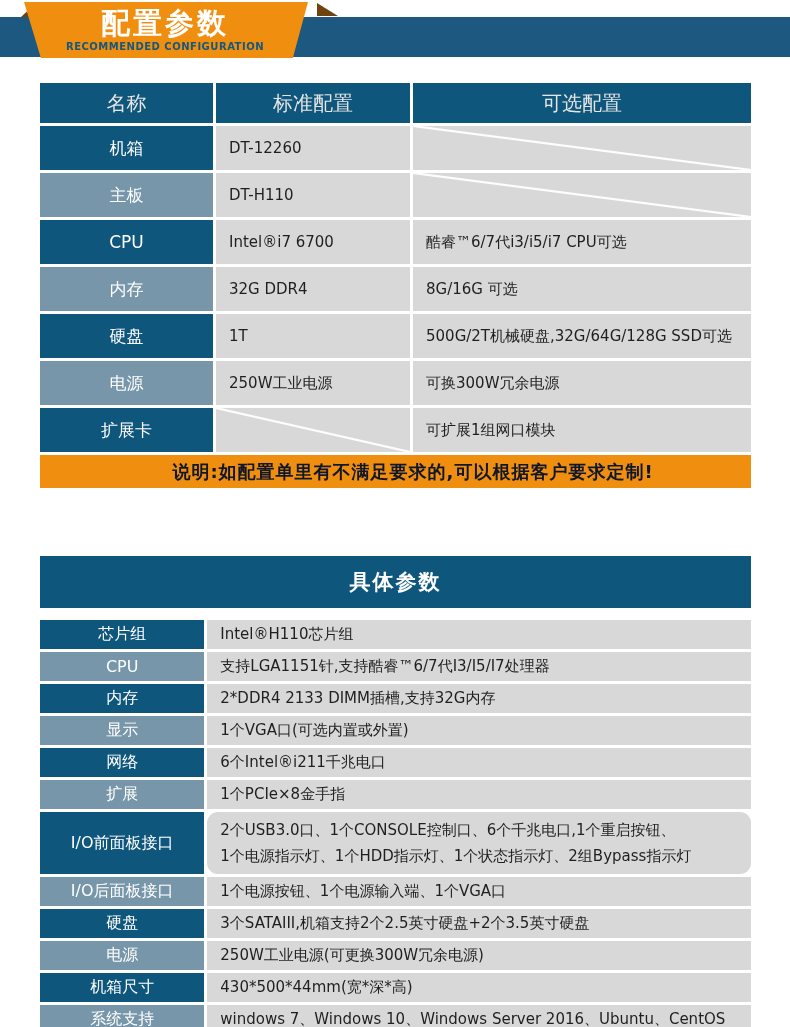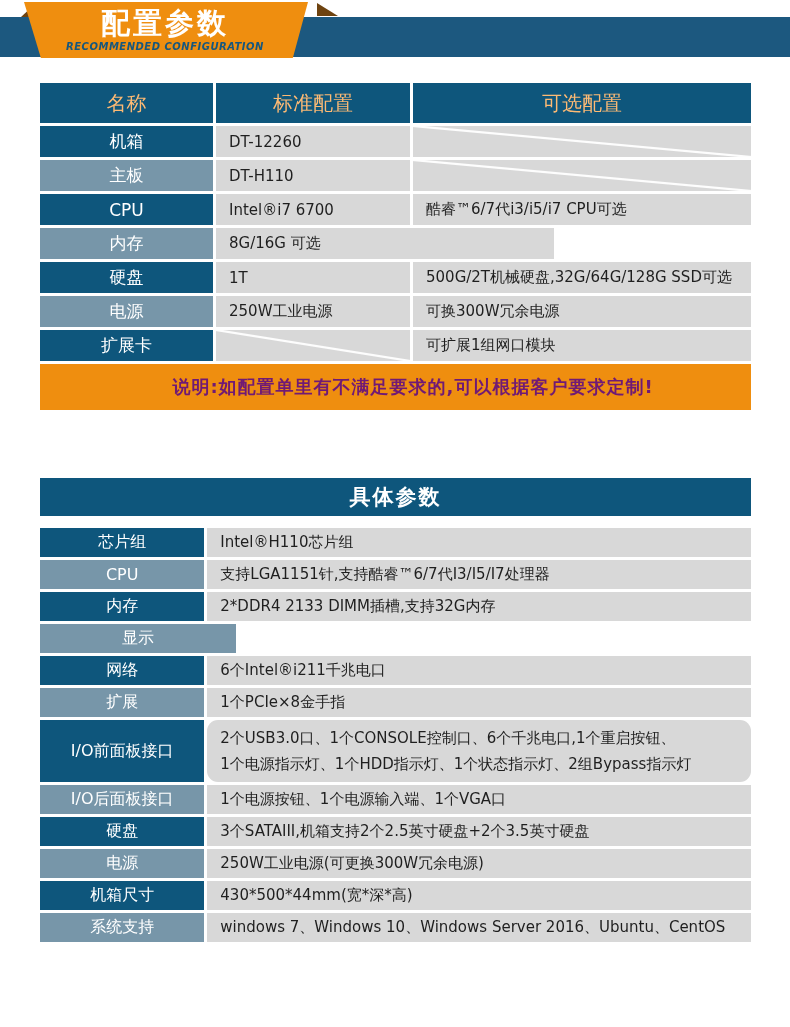--- a/index.html
+++ b/index.html
@@ -18,21 +18,21 @@
   
   .banner{position:relative;height:58px;}
   .ribbon{position:absolute;left:0;top:17px;width:790px;height:40px;background:var(--ribbon-blue);}
   .fold{position:absolute;background:var(--fold-brown);}
   .fold-left{left:21px;top:3px;width:15px;height:14px;clip-path:polygon(100% 0,100% 100%,0 100%);}
   .fold-right{left:317px;top:3px;width:21px;height:13px;clip-path:polygon(0 0,100% 100%,0 100%);}
   .banner-plate{position:absolute;left:22px;top:2px;width:286px;height:56px;background:var(--orange);
     clip-path:polygon(0.7% 0,100% 0,94.7% 100%,6.6% 100%);
     display:flex;flex-direction:column;align-items:center;justify-content:center;}
   .banner-title{color:#fff;font-size:29px;font-weight:bold;letter-spacing:3px;line-height:1.1;}
-  .banner-subtitle{color:#16577E;font-size:10px;font-style:italic;font-weight:bold;letter-spacing:.5px;margin-top:2px;}
+  .banner-subtitle{color:#16577E;font-size:10px;font-weight:bold;letter-spacing:.5px;margin-top:2px;}
 
   
   .tbl{margin-left:40px;width:711px;}
   .row{display:flex;margin-top:3px;}
   .cell{margin-right:3px;display:flex;align-items:center;}
   .cell:last-child{margin-right:0;}
   .label{justify-content:center;color:#fff;font-size:17px;font-weight:500;}
   .value{background:var(--cell-gray);color:var(--value-text);font-size:15px;padding-left:13px;}
   .dark{background:var(--dark-blue);}
   .light{background:var(--light-blue);}
@@ -40,28 +40,28 @@
         transparent calc(50% - 1.6px),
         rgba(255,255,255,.95) calc(50% - .6px),
         rgba(255,255,255,.95) calc(50% + .6px),
         transparent calc(50% + 1.6px));}
 
   
   .t1{margin-top:25px;}
   .t1 .c1{width:173px;}
   .t1 .c2{width:194px;}
   .t1 .c3{width:338px;margin-right:0;text-align:right;}
-  .t1 .row{height:31px;}
+  .t1 .row{height:44px;}
   .t1 .hrow{height:40px;margin-top:0;}
-  .t1 .hcell{background:var(--dark-blue);justify-content:center;color:#fdba74;font-size:20px;font-weight:500;}
-  .note-bar{margin-top:3px;height:46px;background:var(--orange);display:flex;align-items:center;justify-content:center;
-    color:#701a75;font-size:18px;font-weight:bold;letter-spacing:1px;padding-left:35px;}
+  .t1 .hcell{background:var(--dark-blue);justify-content:center;color:#e5e5e5;font-size:20px;font-weight:500;}
+  .note-bar{margin-top:3px;height:33px;background:var(--orange);display:flex;align-items:center;justify-content:center;
+    color:#0f172a;font-size:18px;font-weight:bold;letter-spacing:1px;padding-left:35px;}
 
   
-  .t2-header{margin-top:68px;height:38px;background:var(--dark-blue);display:flex;align-items:center;justify-content:center;
+  .t2-header{margin-top:68px;height:52px;background:var(--dark-blue);display:flex;align-items:center;justify-content:center;
     color:#fff;font-size:21px;font-weight:bold;letter-spacing:2px;text-align:center;}
   .t2{margin-top:12px;}
   .t2 .c1{width:196px;}
   .t2 .c2{width:646px;margin-right:0;}
   .t2 .row{height:29px;}
   .t2 .row-tall{height:62px;}
   .t2 .row-tall .value{flex-direction:column;align-items:flex-start;justify-content:center;border-radius:11px;}
   .t2 .value-line{line-height:26px;white-space:nowrap;}
   .t2 .label{font-size:16px;}
 </style>
@@ -98,20 +98,21 @@
   </div>
 
   <div class="row">
     <div class="cell label dark c1">CPU</div>
     <div class="cell value c2">Intel®i7 6700</div>
     <div class="cell value c3">酷睿™6/7代i3/i5/i7 CPU可选</div>
   </div>
 
   <div class="row">
     <div class="cell label light c1">内存</div>
+    <div class="cell value c2">32G DDR4</div>
     <div class="cell value c3">8G/16G 可选</div>
   </div>
 
   <div class="row">
     <div class="cell label dark c1">硬盘</div>
     <div class="cell value c2">1T</div>
     <div class="cell value c3">500G/2T机械硬盘,32G/64G/128G SSD可选</div>
   </div>
 
   <div class="row">
@@ -139,20 +140,21 @@
   <div class="row">
     <div class="cell label light c1">CPU</div>
     <div class="cell value c2">支持LGA1151针,支持酷睿™6/7代I3/I5/I7处理器</div>
   </div>
   <div class="row">
     <div class="cell label dark c1">内存</div>
     <div class="cell value c2">2*DDR4 2133 DIMM插槽,支持32G内存</div>
   </div>
   <div class="row">
     <div class="cell label light c1">显示</div>
+    <div class="cell value c2">1个VGA口(可选内置或外置)</div>
   </div>
   <div class="row">
     <div class="cell label dark c1">网络</div>
     <div class="cell value c2">6个Intel®i211千兆电口</div>
   </div>
   <div class="row">
     <div class="cell label light c1">扩展</div>
     <div class="cell value c2">1个PCIe×8金手指</div>
   </div>
   <div class="row row-tall">

